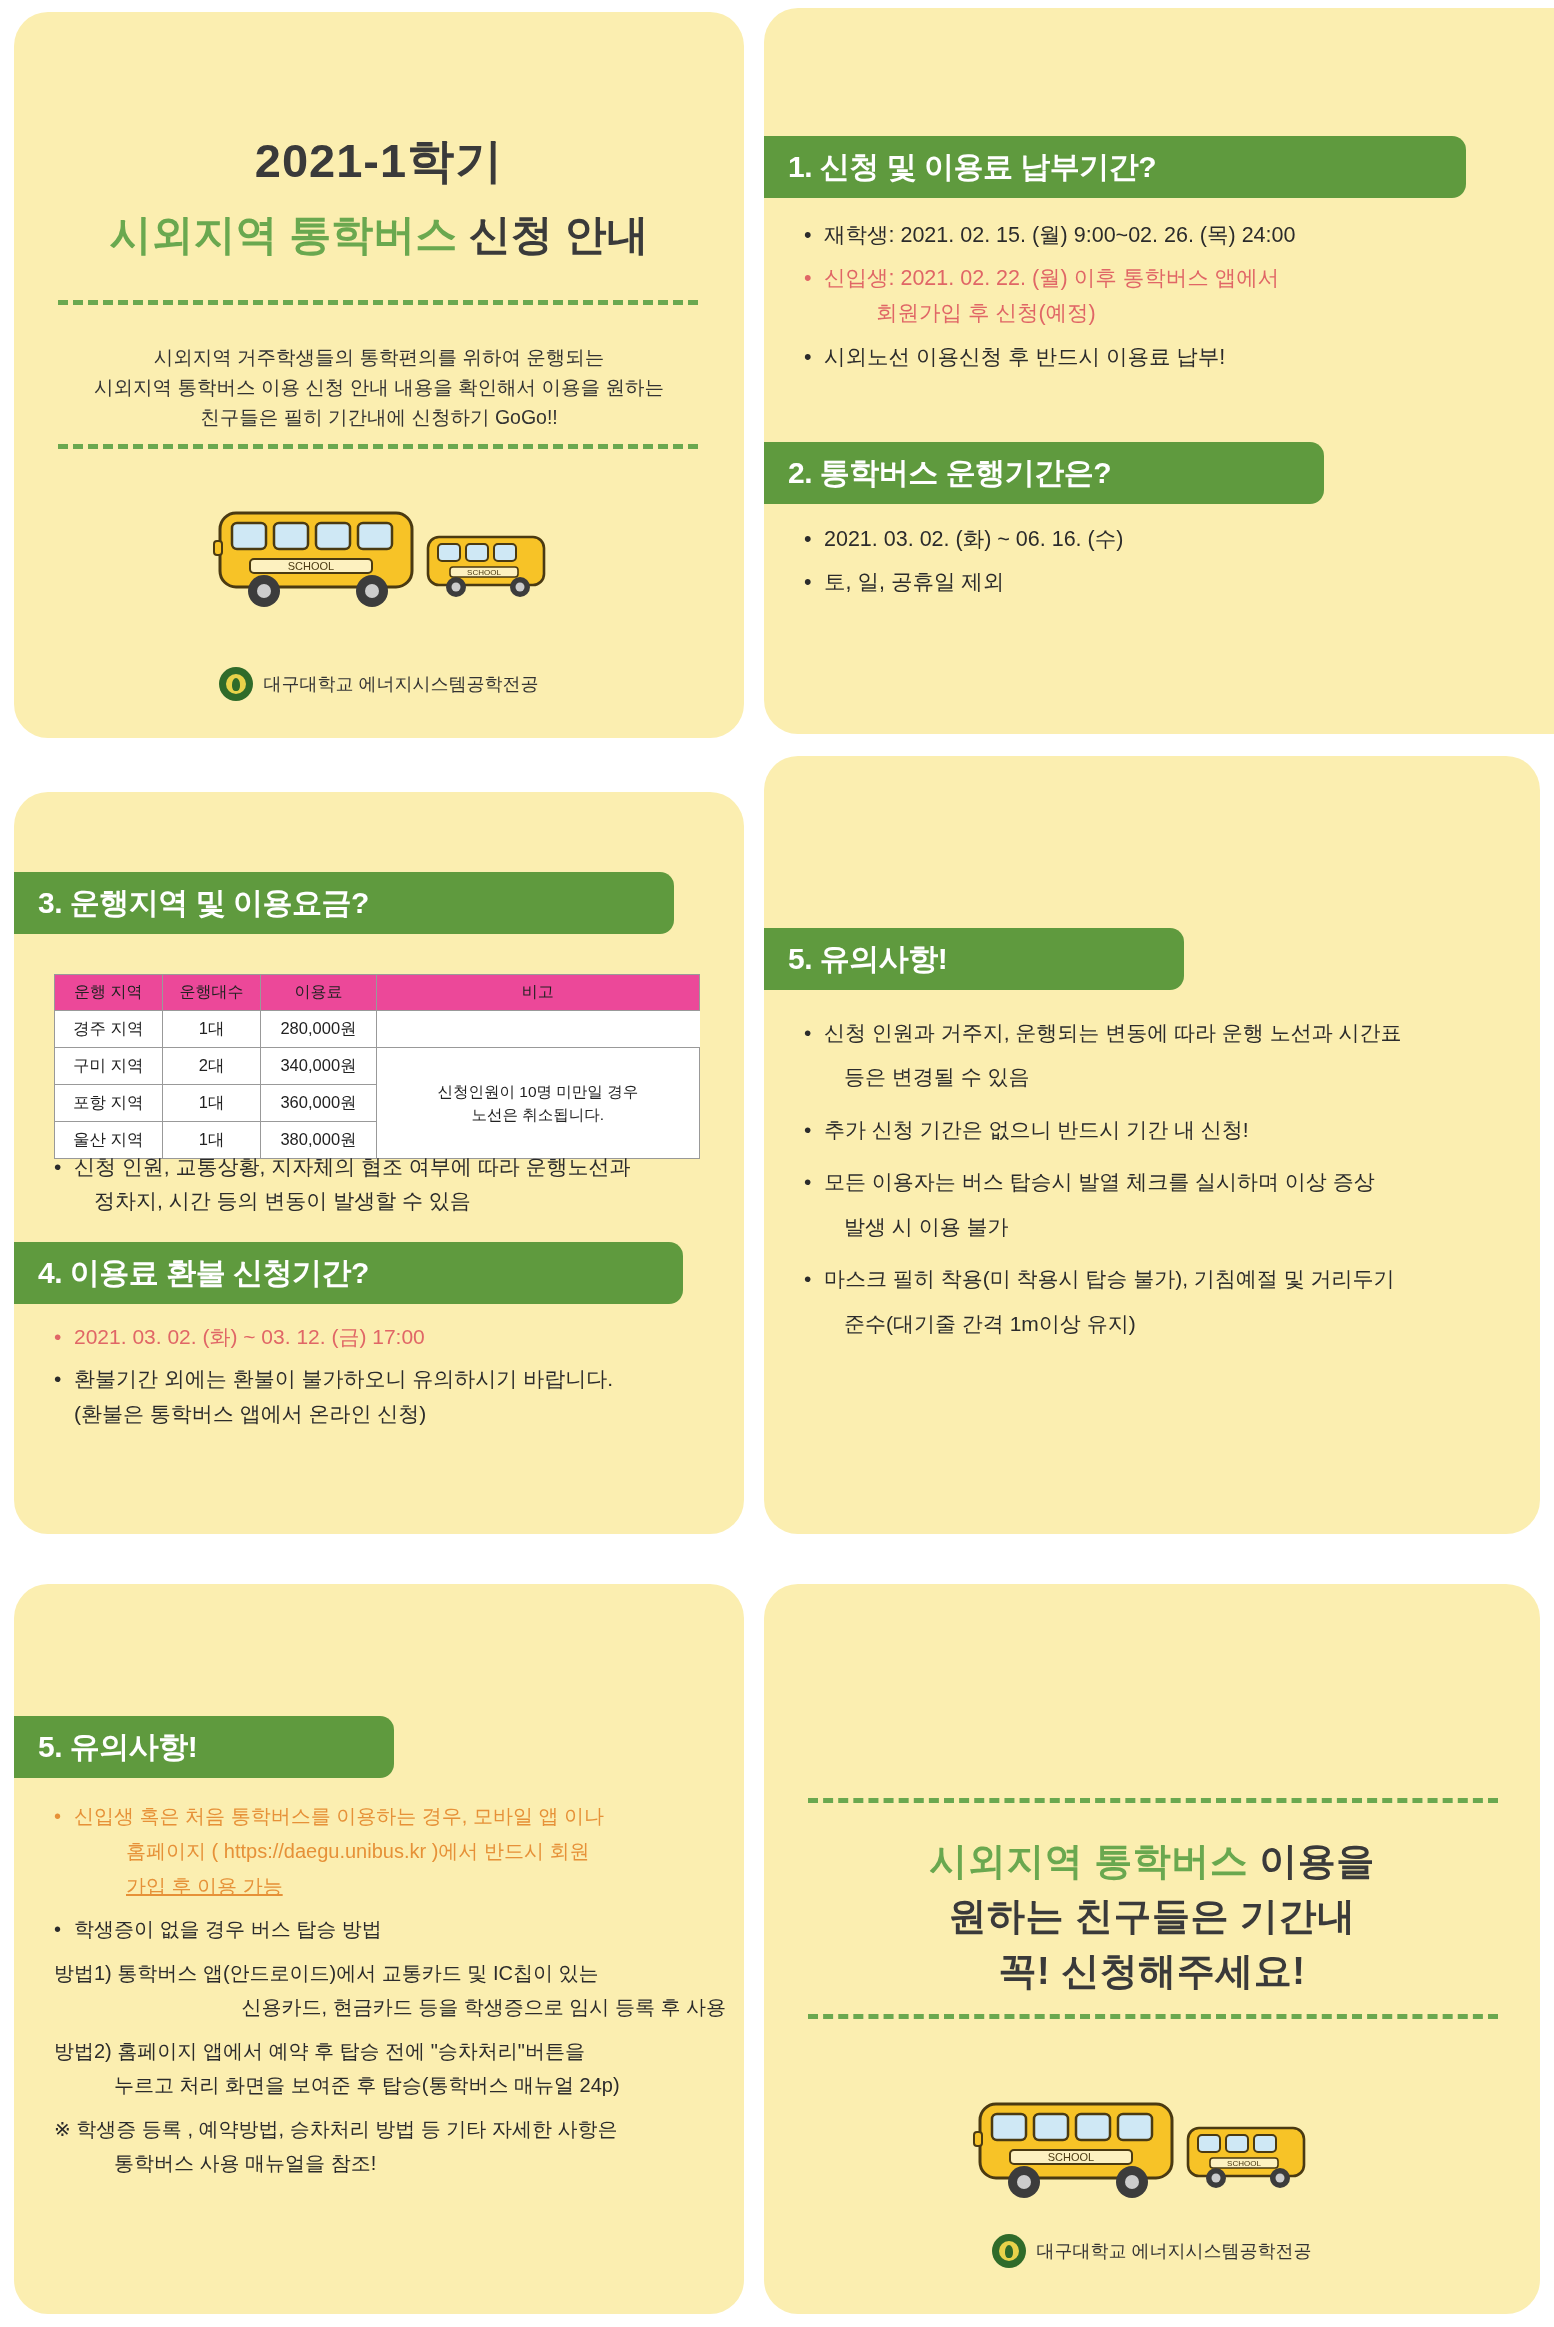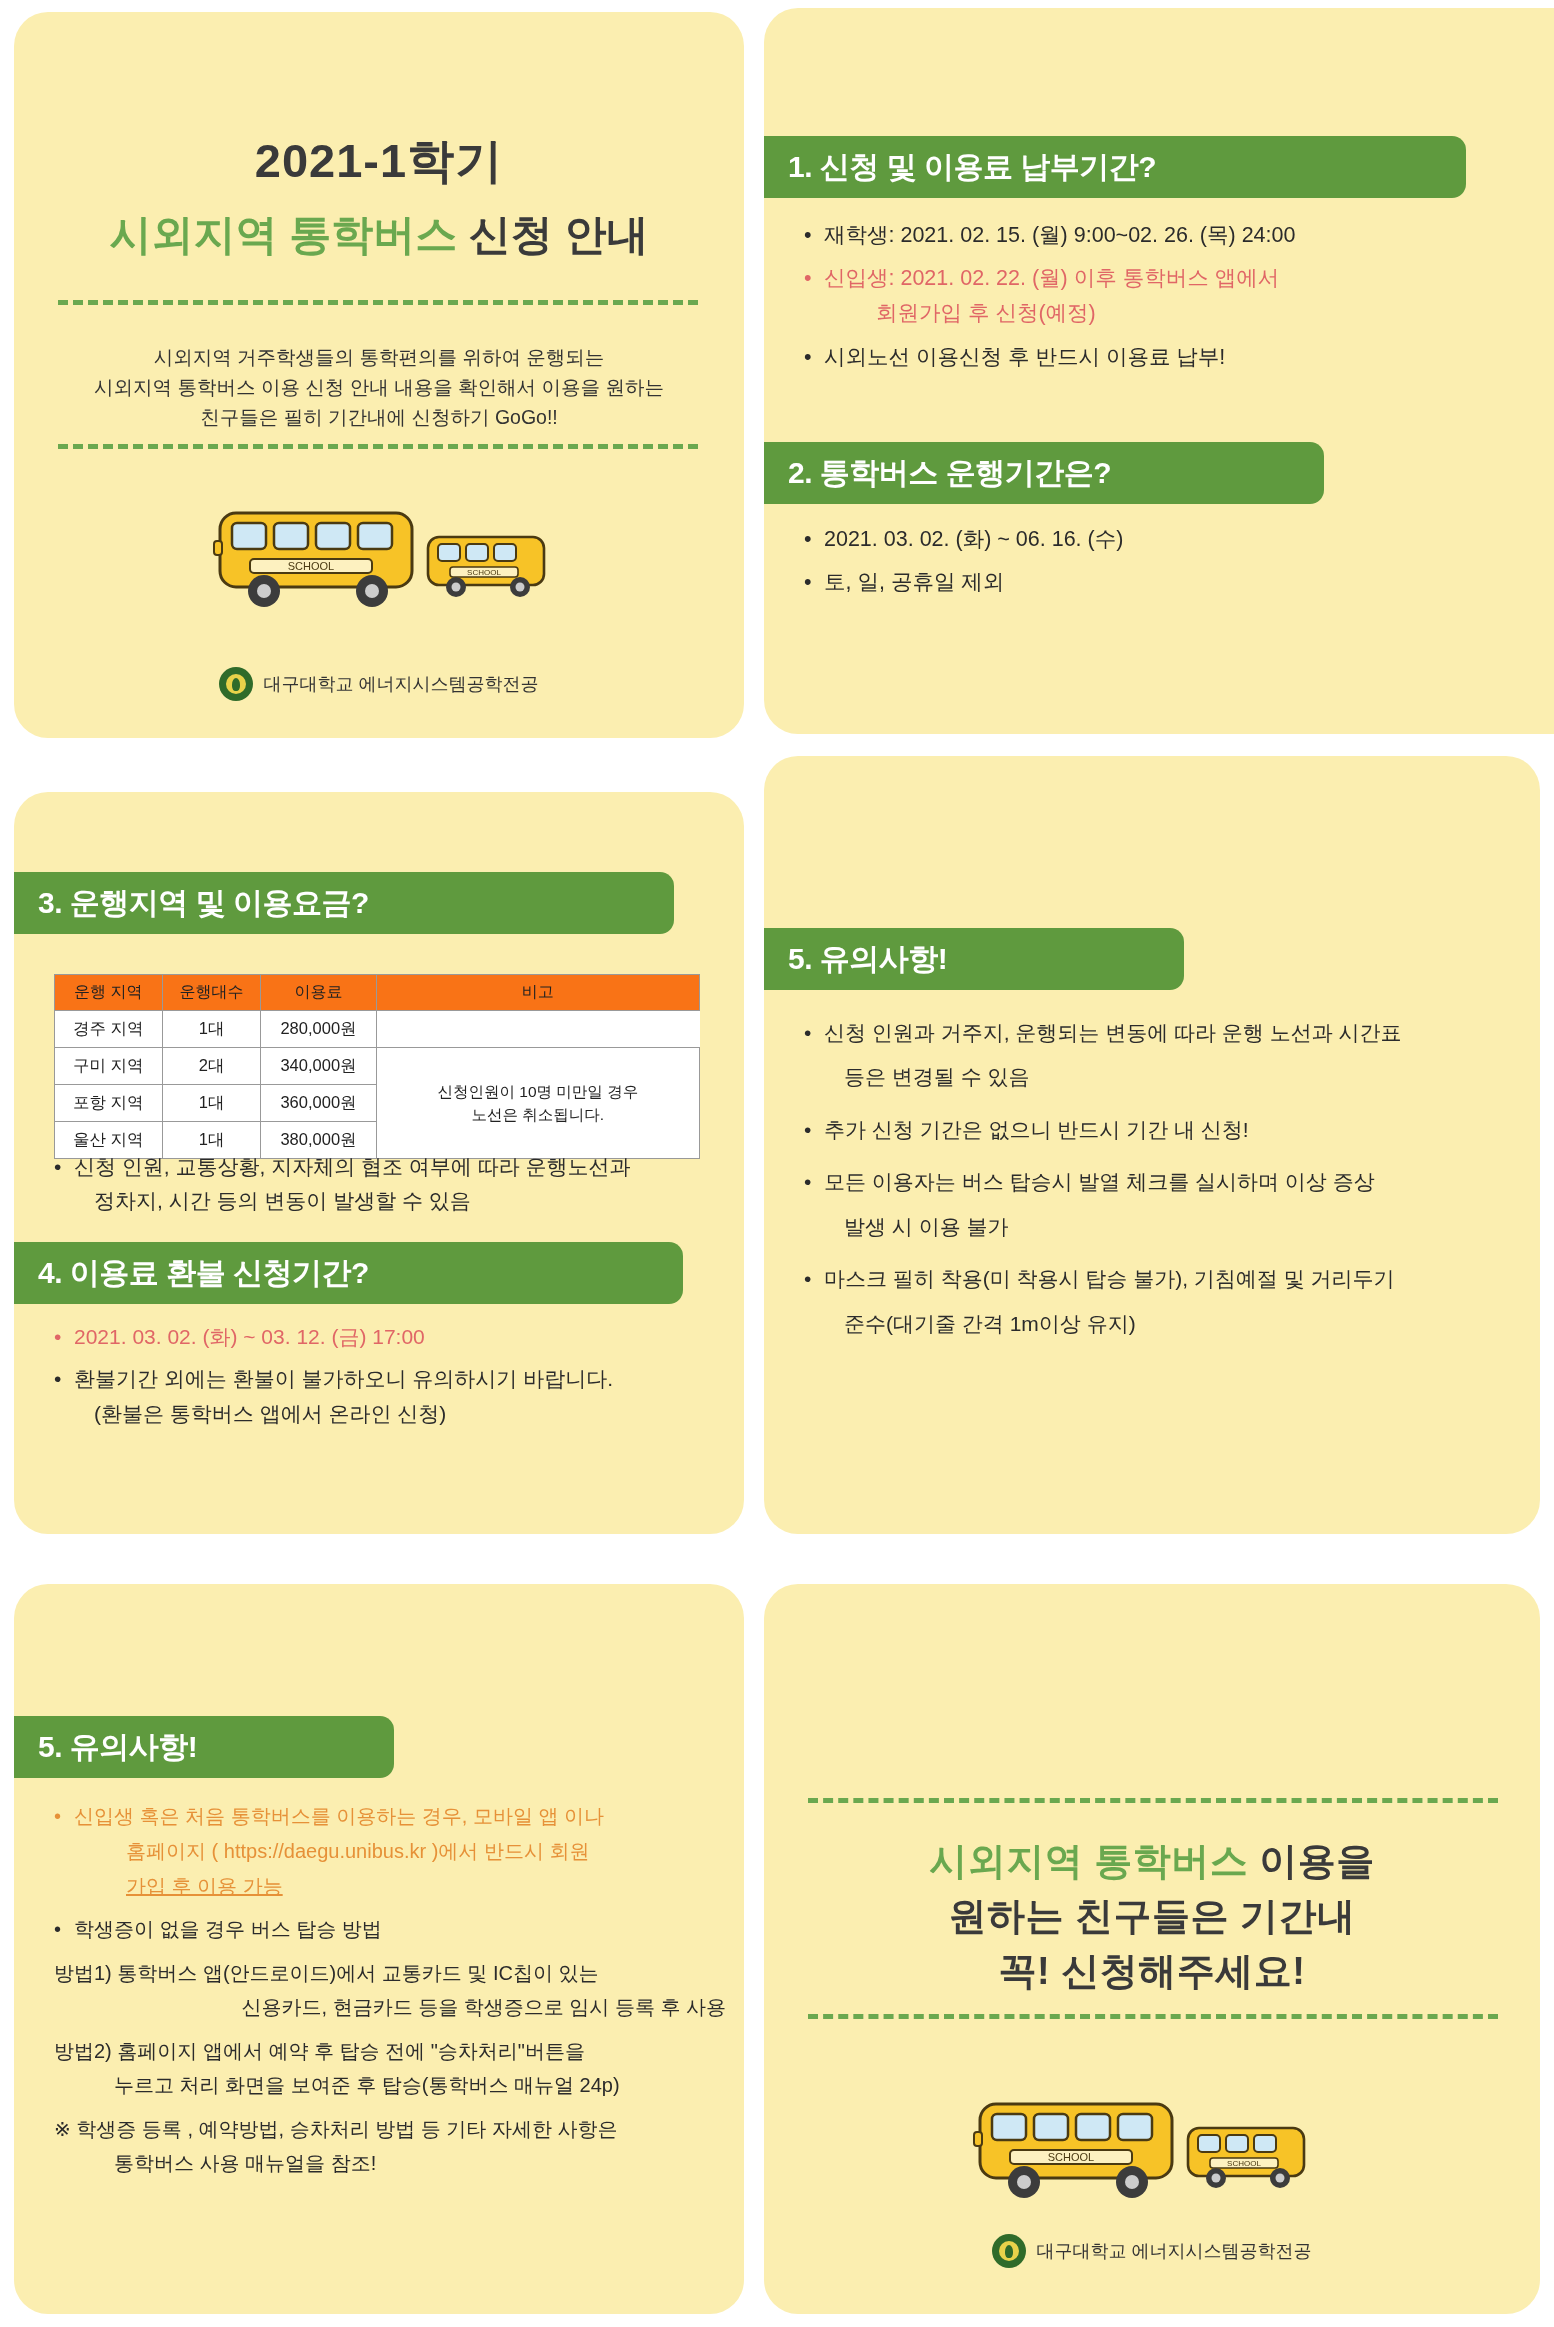--- a/index.html
+++ b/index.html
@@ -76,21 +76,21 @@
 
   
   #p3{left:14px;top:792px;width:730px;height:742px;}
   #h3{top:80px;width:660px;border-radius:0 14px 14px 0;font-size:30px;}
   table{
     position:absolute;left:40px;top:182px;width:646px;
     border-collapse:collapse;background:#ffffff;
     font-size:16.5px;color:#222;
   }
   th,td{border:1px solid #999;padding:7px 4px;text-align:center;}
-  th{background:#f97316;font-weight:normal;font-size:16px;}
+  th{background:#ec4899;font-weight:normal;font-size:16px;}
   .note-cell{font-size:15.5px;line-height:1.5;}
   #b3{top:360px;width:660px;font-size:21px;}
   #h4{top:450px;width:669px;border-radius:0 14px 14px 0;font-size:30px;}
   #b4{top:530px;width:660px;font-size:21px;}
 
   
   #p4{left:764px;top:756px;width:776px;height:778px;}
   #h5{top:172px;width:420px;border-radius:0 14px 14px 0;font-size:30px;}
   #b5{top:262px;width:712px;font-size:21px;}
   #b5 .bl{margin-bottom:22px;}
@@ -262,21 +262,21 @@
   <div class="h-bar green-head" id="h4">4. 이용료 환불 신청기간?</div>
   <div class="bullets" id="b4">
       <div class="bl red">
         <span class="dot">•</span>
         <span>2021. 03. 02. (화) ~ 03. 12. (금) 17:00</span>
       </div>
       <div class="bl">
         <span class="dot">•</span>
         <span>환불기간 외에는 환불이 불가하오니 유의하시기 바랍니다.</span>
       </div>
-      <div class="bl ind" style="margin-top: -8px; padding-left: 20px;">
+      <div class="bl ind" style="margin-top: -8px; padding-left: 20px; flex-direction: column;">
         <span class="dot"></span>
         <span>(환불은 통학버스 앱에서 온라인 신청)</span>
       </div>
     </div>
 </div>
 
 <div class="card" id="p4">
   <div class="h-bar green-head" id="h5">5. 유의사항!</div>
   <div class="bullets" id="b5">
       <div class="bl">

